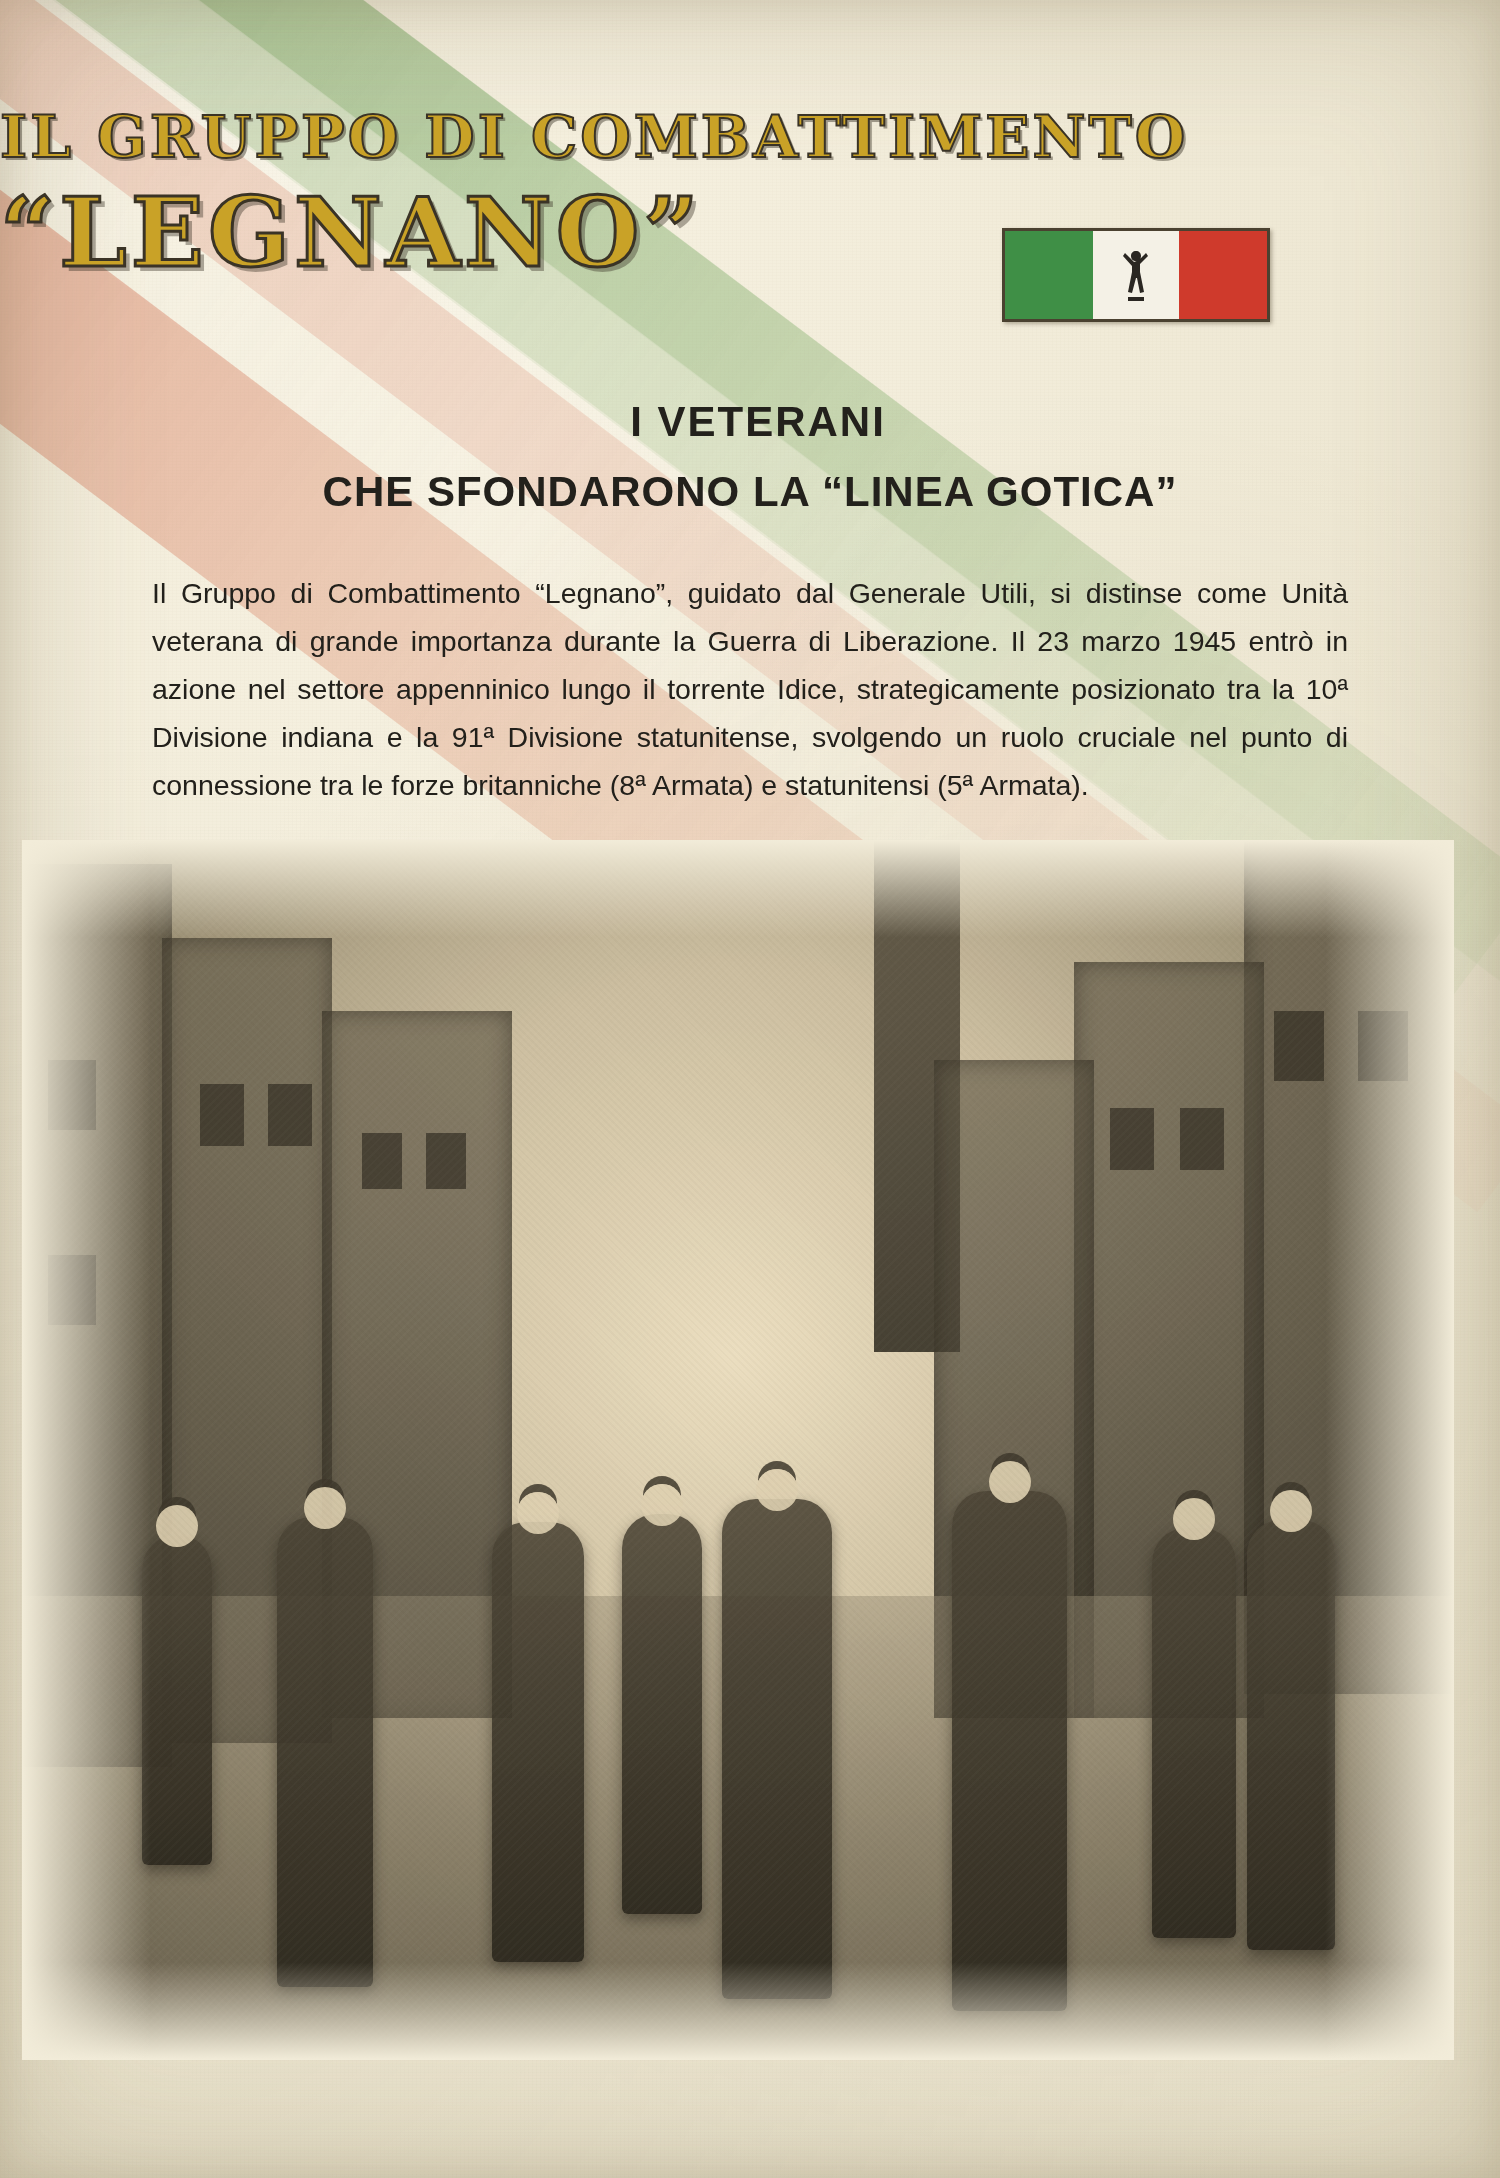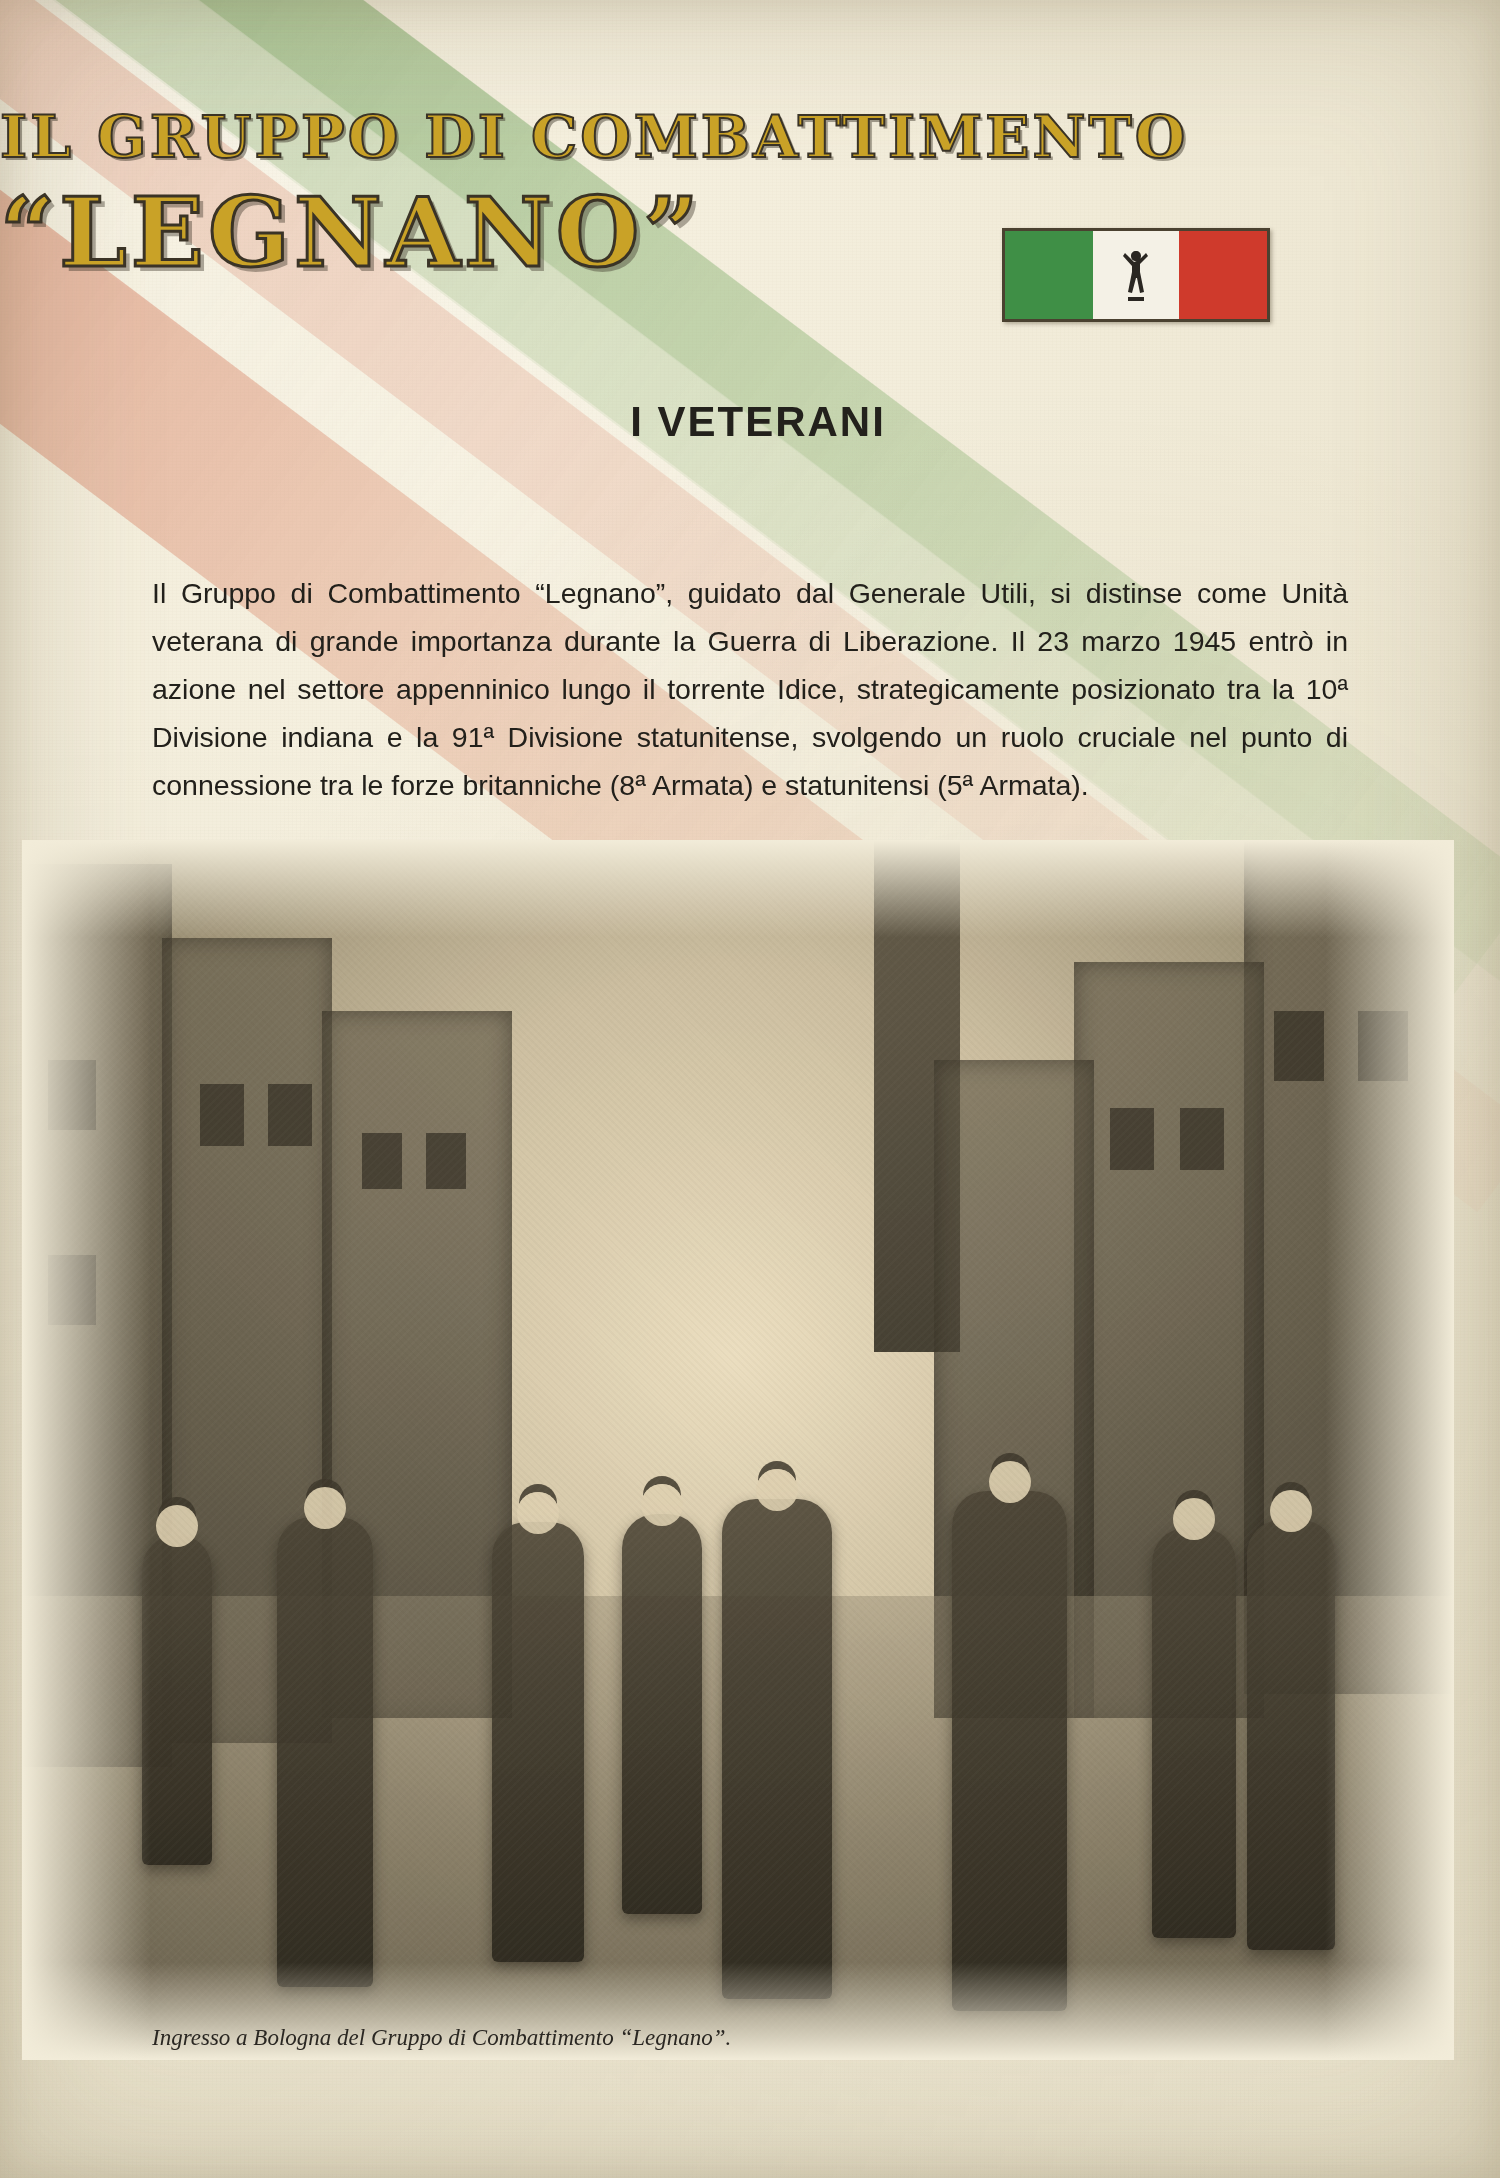--- a/index.html
+++ b/index.html
@@ -300,20 +300,21 @@
                  M18 21 l-9 -9 l-2 3 l9 10 l0 6 l-4 20 l4 1 l4 -15 l1 0 l3 15 l4 -1 l-4 -20 l0 -8
                  l8 -8 l-2 -3 l-7 7 z
                  M12 56 l16 0 l0 4 l-16 0 z" fill="#2a2722"></path>
       </svg>
     </div>
     <div class="stripe red"></div>
   </div>
 
   <div class="subtitle">
     <div class="l1">I VETERANI</div>
+    <div class="l2">CHE SFONDARONO LA “LINEA GOTICA”</div>
   </div>
 
   <div class="body-copy">Il Gruppo di Combattimento “Legnano”, guidato dal Generale Utili, si distinse come Unità veterana di grande importanza durante la Guerra di Liberazione. Il 23 marzo 1945 entrò in azione nel settore appenninico lungo il torrente Idice, strategicamente posizionato tra la 10ª Divisione indiana e la 91ª Divisione statunitense, svolgendo un ruolo cruciale nel punto di connessione tra le forze britanniche (8ª Armata) e statunitensi (5ª Armata).</div>
 
   <div class="photo">
     <div class="ph-inner">
       <div class="scene">
 
         <div class="bld" style="left:0; top:2%; width:150px; height:74%;"></div>
         <div class="win" style="left:26px; top:18%; width:48px; height:70px;"></div>
@@ -360,17 +361,16 @@
           </div>
         <div class="fig" style="left:120px; width:70px; height:330px; bottom:16%;">
             <div class="head"></div>
           </div>
       </div>
     </div>
     <div class="grain2"></div>
     <div class="ph-fade"></div>
   </div>
 
-  <div class="caption">Ingresso a Bologna del Gruppo di Combattimento “Legnano”.</div>
 
   <div class="paper-grain"></div>
   <div class="paper-edges"></div>
 </div>
 
 </body></html>

